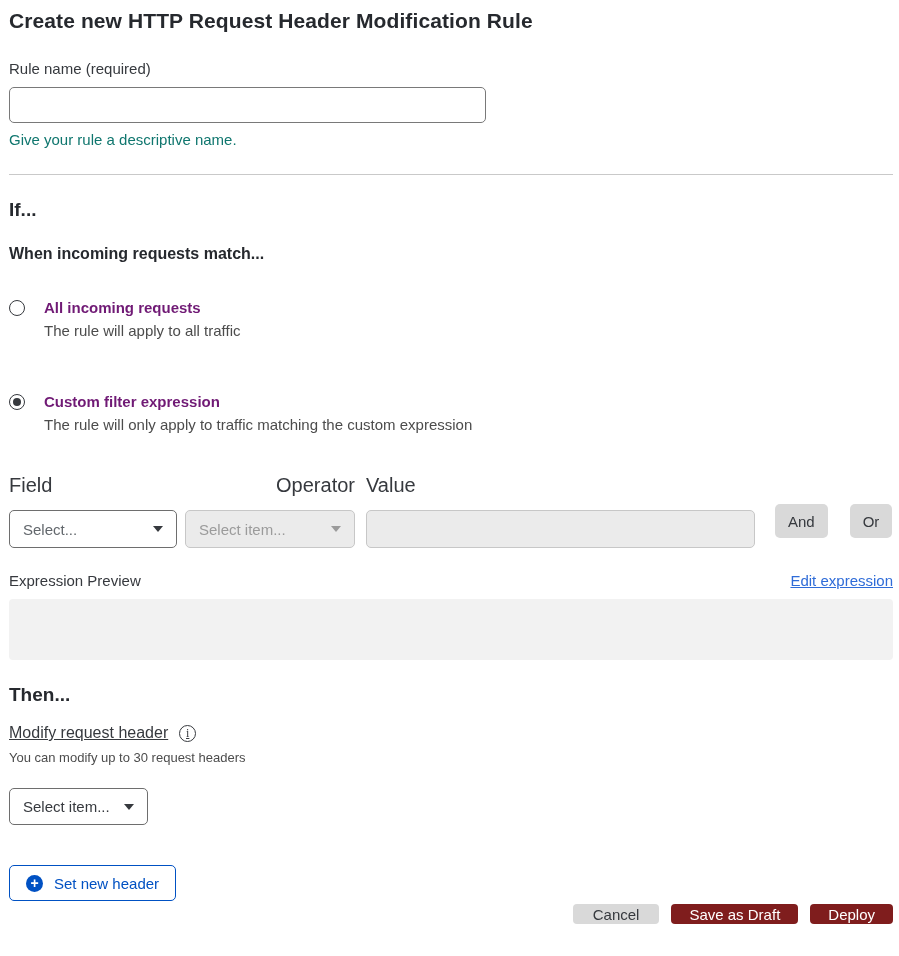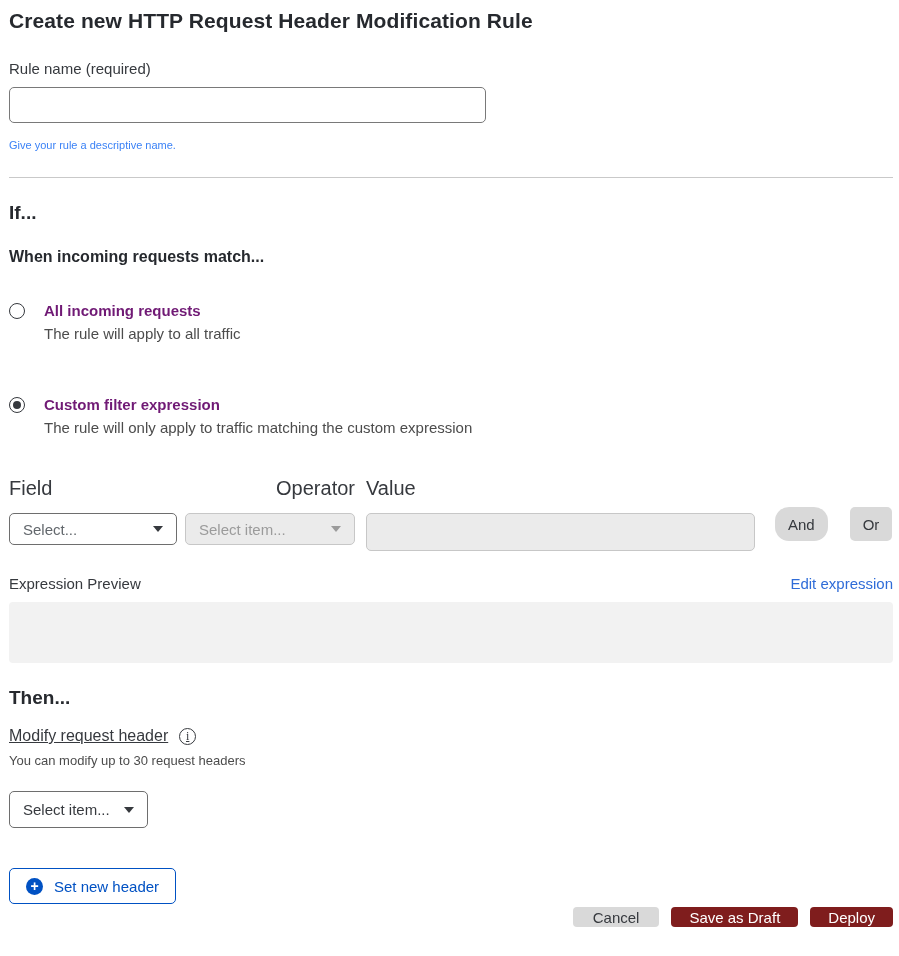--- a/index.html
+++ b/index.html
@@ -31,23 +31,23 @@
     height: 36px;
     border: 1px solid #797979;
     border-radius: 5px;
     font-size: 15px;
     padding: 0 12px;
     color: #26292e;
     outline: none;
     display: block;
   }
   .help-text {
-    margin-top: 16px;
-    font-size: 11px;
-    color: #3b82f6;
+    margin-top: 8px;
+    font-size: 15px;
+    color: #0f766e;
   }
 
   .divider {
     margin-top: 26px;
     border: none;
     border-top: 1px solid #c9c9c9;
     width: 884px;
   }
 
   .section-heading {
@@ -88,21 +88,21 @@
   .radio-label { font-size: 15px; font-weight: 700; color: #701a75; }
   .radio-desc { margin-top: 6px; font-size: 15px; color: #4c4c4c; }
 
   .builder-row { margin-top: 41px; display: flex; align-items: flex-start; }
   .builder-col .col-label { font-size: 20px; color: #36393e; margin-bottom: 13px; }
   .col-field { width: 168px; }
   .col-operator { width: 170px; margin-left: 8px; text-align: right; }
   .col-value { width: 389px; margin-left: 11px; }
 
   .select-box {
-    height: 32px;
+    height: 38px;
     border: 1px solid #6e6e6e;
     border-radius: 5px;
     background: #ffffff;
     display: flex;
     align-items: center;
     justify-content: space-between;
     padding: 0 13px;
     font-size: 15px;
     cursor: pointer;
   }
@@ -140,34 +140,35 @@
     border: none;
     border-radius: 5px;
     background: #d9d9d9;
     color: #36393e;
     font-size: 15px;
     font-family: inherit;
     padding: 0 13px;
     margin-top: 30px;
     cursor: pointer;
   }
-  .btn-and { margin-left: 20px; border-radius: 14px; }
+  .btn-and { margin-left: 20px; }
   .btn-or  { margin-left: 22px; }
 
   .preview-header {
     margin-top: 24px;
     display: flex;
     justify-content: space-between;
     align-items: baseline;
     width: 884px;
   }
   .preview-label { font-size: 15px; color: #36393e; }
   .edit-link {
     font-size: 15px;
     color: #2f6cd8;
+    text-decoration: underline;
     cursor: pointer;
   }
   .preview-box {
     margin-top: 10px;
     width: 884px;
     height: 61px;
     background: #f2f2f2;
     border-radius: 4px;
     font-size: 14px;
     color: #36393e;

